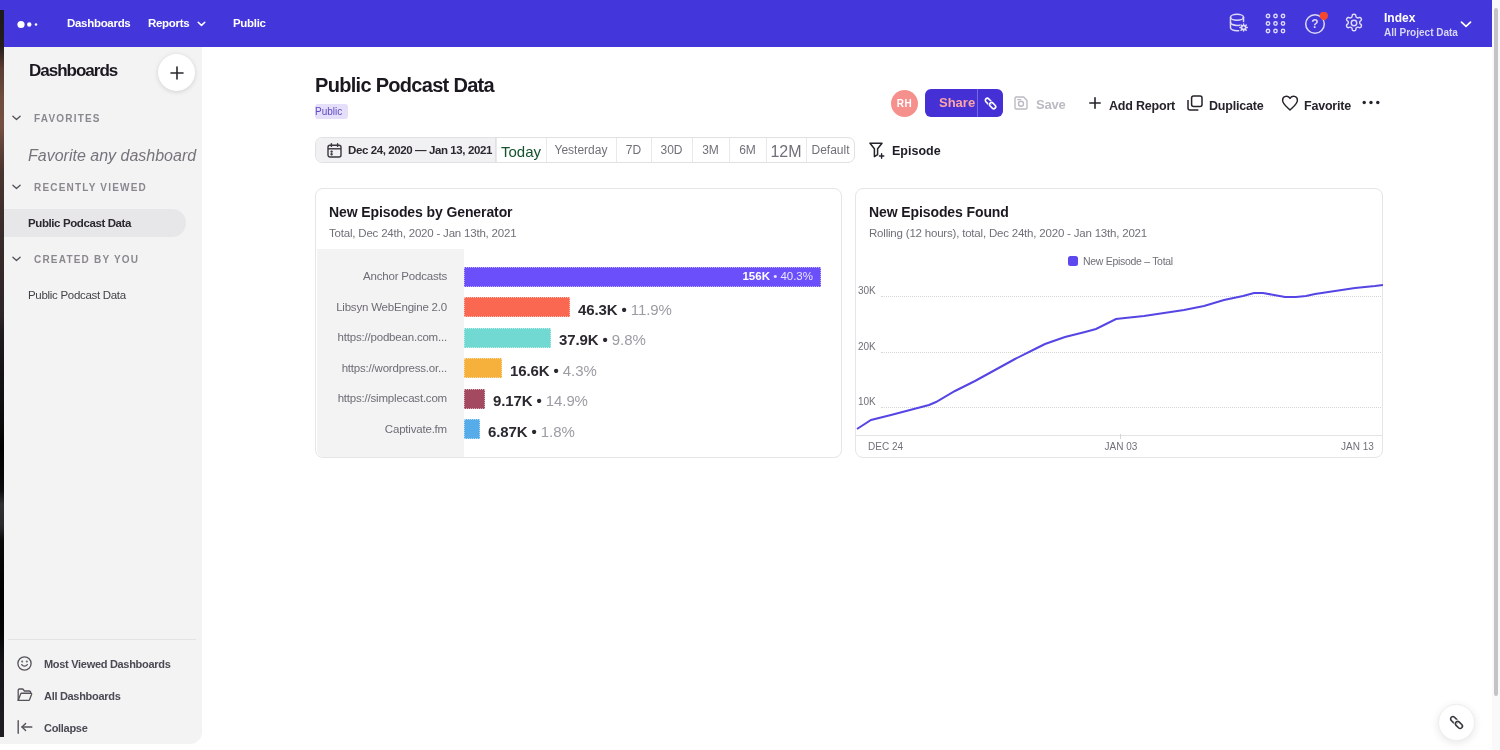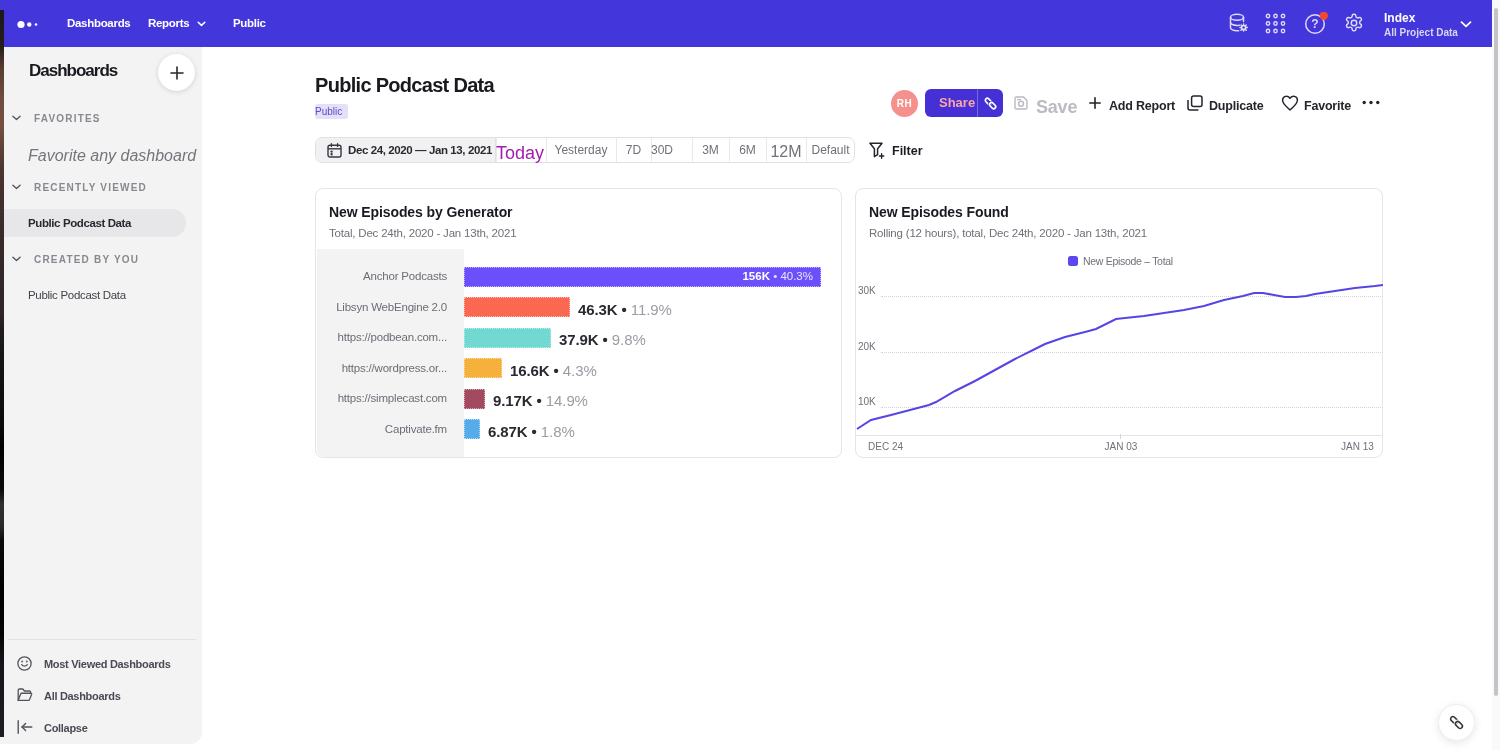--- a/index.html
+++ b/index.html
@@ -146,21 +146,21 @@
           <rect x="11.2" y="8.8" width="11.2" height="6.4" rx="3.2" stroke="#4430d4" stroke-width="4.6"></rect>
           <rect x="11.2" y="8.8" width="11.2" height="6.4" rx="3.2" stroke="#fff" stroke-width="2.6"></rect>
         </g>
       </svg>
   </div>
   <svg class="abs" style="left:811px;top:48px" width="16" height="16" viewBox="0 0 16 16" fill="none" stroke="#bcbac2" stroke-width="1.4" stroke-linejoin="round">
       <path d="M2 3.2 a1.2 1.2 0 0 1 1.2-1.2 h7.4 L14 5.4 V12.8 a1.2 1.2 0 0 1-1.2 1.2 H3.2 A1.2 1.2 0 0 1 2 12.8 Z"></path>
       <circle cx="8" cy="8.8" r="2.5"></circle>
       <path d="M4.6 4.6 h3" stroke-linecap="round"></path>
     </svg>
-  <div class="abs" style="left:834px;top:50px;font-size:18px;font-weight:700;color:#bcbac2;letter-spacing:-0.2px">Save</div>
+  <div class="abs" style="left:834px;top:50px;font-size:13px;font-weight:700;color:#bcbac2;letter-spacing:-0.2px">Save</div>
   <svg class="abs" style="left:887px;top:50px" width="12" height="12" viewBox="0 0 12 12" stroke="#26232b" stroke-width="1.6" stroke-linecap="round">
       <path d="M6 0.8 V11.2 M0.8 6 H11.2"></path>
     </svg>
   <div class="abs" style="left:907px;top:49px"><span class="btnlabel">Add Report</span></div>
   <svg class="abs" style="left:985px;top:48px" width="16" height="16" viewBox="0 0 16 16" fill="none" stroke="#26232b" stroke-width="1.5" stroke-linejoin="round">
       <rect x="4.6" y="1" width="10.4" height="10.4" rx="2"></rect>
       <path d="M11.4 15 H3 a2 2 0 0 1-2-2 V5"></path>
     </svg>
   <div class="abs" style="left:1007px;top:49px"><span class="btnlabel">Duplicate</span></div>
   <svg class="abs" style="left:1079px;top:48px" width="18" height="16" viewBox="0 0 24 22" fill="none" stroke="#26232b" stroke-width="2" stroke-linejoin="round">
@@ -184,34 +184,34 @@
     </svg>
   <div class="abs" style="left:146px;top:97px;font-size:11.5px;font-weight:700;color:#2b2830;letter-spacing:-0.4px">Dec 24, 2020 — Jan 13, 2021</div>
   <div class="abs" style="left:294px;top:91px;width:0;height:24px;border-left:1px solid #e9e8ea"></div>
   <div class="abs" style="left:344px;top:91px;width:0;height:24px;border-left:1px solid #e9e8ea"></div>
   <div class="abs" style="left:414px;top:91px;width:0;height:24px;border-left:1px solid #e9e8ea"></div>
   <div class="abs" style="left:449px;top:91px;width:0;height:24px;border-left:1px solid #e9e8ea"></div>
   <div class="abs" style="left:490px;top:91px;width:0;height:24px;border-left:1px solid #e9e8ea"></div>
   <div class="abs" style="left:527px;top:91px;width:0;height:24px;border-left:1px solid #e9e8ea"></div>
   <div class="abs" style="left:564px;top:91px;width:0;height:24px;border-left:1px solid #e9e8ea"></div>
   <div class="abs" style="left:604px;top:91px;width:0;height:24px;border-left:1px solid #e9e8ea"></div>
-  <div class="abs" style="left:294px;top:96px;width:50px;font-size:18px;color:#a21caf">Today</div>
+  <div class="abs" style="left:294px;top:96px;width:50px;text-align:center;font-size:15px;color:#14532d">Today</div>
   <div class="abs" style="left:344px;top:96px;width:70px;text-align:center;font-size:12px;color:#716f78">Yesterday</div>
   <div class="abs" style="left:414px;top:96px;width:35px;text-align:center;font-size:12px;color:#716f78">7D</div>
-  <div class="abs" style="left:449px;top:96px;width:41px;text-align:left;font-size:12px;color:#716f78">30D</div>
+  <div class="abs" style="left:449px;top:96px;width:41px;text-align:center;font-size:12px;color:#716f78">30D</div>
   <div class="abs" style="left:490px;top:96px;width:37px;text-align:center;font-size:12px;color:#716f78">3M</div>
   <div class="abs" style="left:527px;top:96px;width:37px;text-align:center;font-size:12px;color:#716f78">6M</div>
   <div class="abs" style="left:564px;top:96px;width:40px;text-align:center;font-size:16px;color:#716f78">12M</div>
   <div class="abs" style="left:604px;top:96px;width:49px;text-align:center;font-size:12px;color:#716f78">Default</div>
 
   <svg class="abs" style="left:667px;top:95px" width="18" height="17" viewBox="0 0 18 17" fill="none" stroke="#26232b" stroke-width="1.5" stroke-linecap="round" stroke-linejoin="round">
       <path d="M1 1.2 H13 L8.6 6.8 V12.6 L5.4 14.6 V6.8 Z"></path>
       <path d="M12.6 11.8 v4.4 M10.4 14 h4.4" stroke-width="1.4"></path>
     </svg>
-  <div class="abs" style="left:690px;top:97px;font-size:12.5px;font-weight:700;color:#1e1b24">Filter</div>
+  <div class="abs" style="left:690px;top:97px;font-size:12.5px;font-weight:700;color:#1e1b24">Episode</div>
 
   <div class="card" style="left:113px;width:527px">
     <div class="cardtitle">New Episodes by Generator</div>
     <div class="cardsub">Total, Dec 24th, 2020 - Jan 13th, 2021</div>
     <div class="abs" style="left:1px;top:60px;width:147px;height:208px;background:#f4f3f4;border-bottom-left-radius:7px"></div>
     <div class="barlabel" style="left:0;top:81px;width:131px">Anchor Podcasts</div>
     <div class="barlabel" style="left:0;top:111.5px;width:131px">Libsyn WebEngine 2.0</div>
     <div class="barlabel" style="left:0;top:142px;width:131px">https://podbean.com...</div>
     <div class="barlabel" style="left:0;top:172.5px;width:131px">https://wordpress.or...</div>
     <div class="barlabel" style="left:0;top:203px;width:131px">https://simplecast.com</div>

